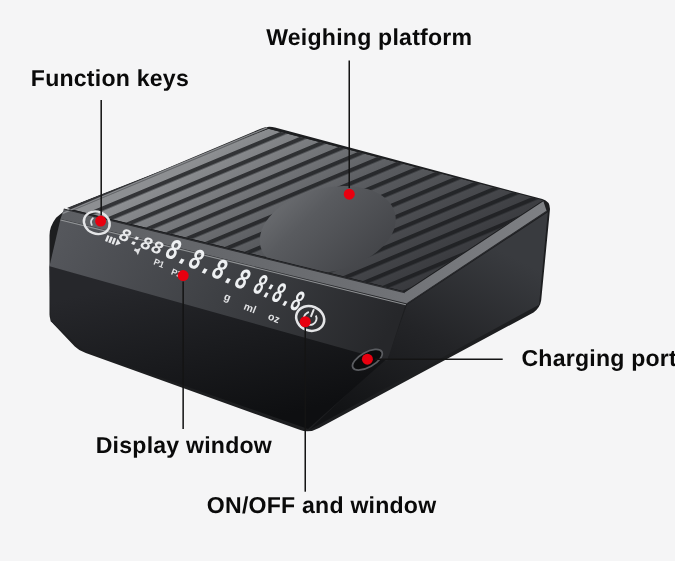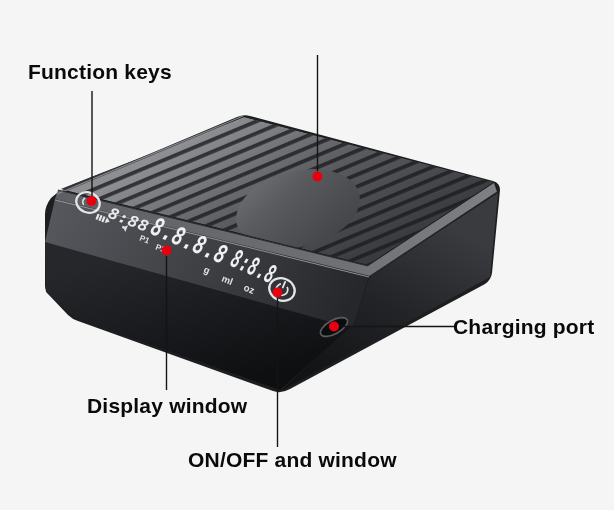--- a/index.html
+++ b/index.html
@@ -122,18 +122,19 @@
     <path d="M277.5,297.5 V447" fill="none" stroke-width="1.4" stroke="#141414"></path>
     <path d="M341,326.5 H457" fill="none" stroke-width="1.4" stroke="#141414"></path>
 
     <circle cx="317.5" cy="176.5" r="5" fill="#e8000f"></circle>
     <circle cx="91.5" cy="201" r="5" fill="#e8000f"></circle>
     <circle cx="166.5" cy="250.5" r="5" fill="#e8000f"></circle>
     <circle cx="277.5" cy="292.5" r="5" fill="#e8000f"></circle>
     <circle cx="334" cy="326.5" r="5" fill="#e8000f"></circle>
   </svg>
 
+  <div class="lbl" style="left:242px;top:24px">Weighing platform</div>
   <div class="lbl" style="left:28px;top:61px">Function keys</div>
   <div class="lbl" style="left:87px;top:395px">Display window</div>
   <div class="lbl" style="left:188px;top:449px">ON/OFF and window</div>
-  <div class="lbl" style="left:453px;top:316px">Charging port</div>
+  <div class="lbl" style="left:474px;top:316px">Charging port</div>
 
 </div>
 
 </body></html>

